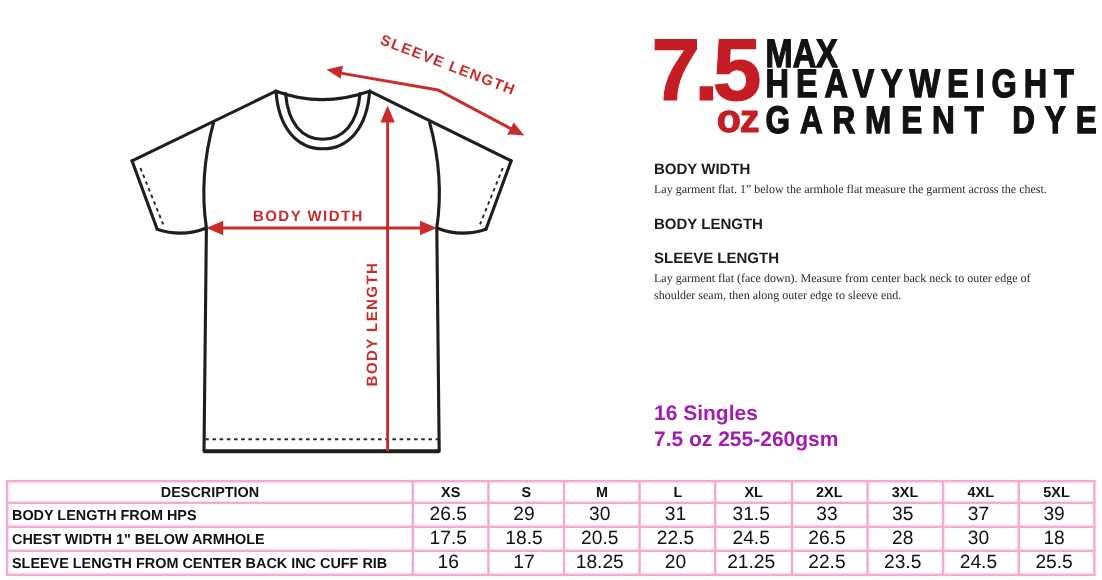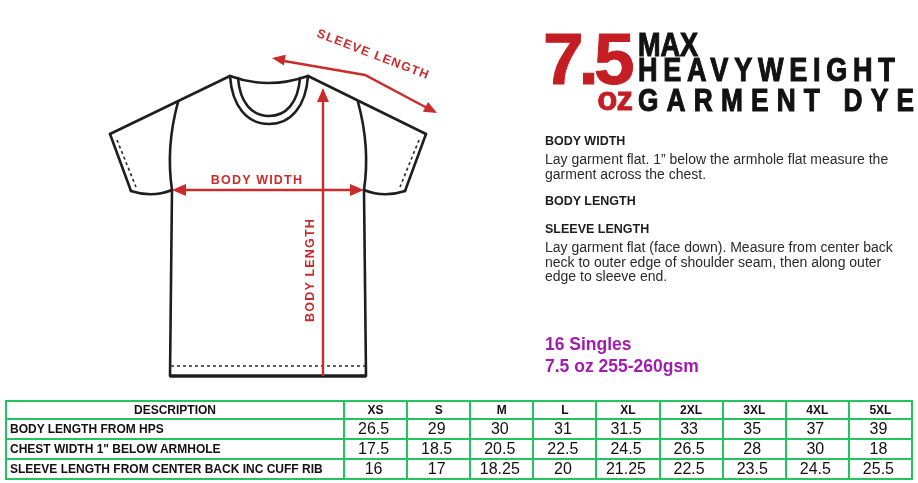--- a/index.html
+++ b/index.html
@@ -31,30 +31,30 @@
     font-weight:bold;color:#121212;-webkit-text-stroke:1.1px #121212;
     transform:scaleX(0.82);transform-origin:left top;
   }
   .brand-line1{top:28px;font-size:33px;}
   .brand-line2{top:53px;font-size:33px;letter-spacing:7px;}
   .brand-line3{top:84px;font-size:32px;letter-spacing:10px;}
   
   #howto{position:absolute;left:545px;top:134px;width:350px;}
   .howto-section{margin-bottom:13px;}
   .howto-title{font-size:12.5px;font-weight:bold;line-height:15px;margin-bottom:3px;color:#1c1c1c;}
-  .howto-body{font-size:14px;line-height:14.5px;color:#2a2a2a;}
+  .howto-body{font-size:10px;line-height:14.5px;color:#2a2a2a;font-family:Liberation Serif, serif;}
   
   #fabric{position:absolute;left:545px;top:333px;}
   .fabric-line{font-size:17.5px;font-weight:bold;line-height:22px;color:#a21caf;}
   
   #size-table{
     position:absolute;left:5px;top:400px;width:908px;
     border-collapse:collapse;table-layout:fixed;
   }
-  #size-table th,#size-table td{border:2px solid #22c55e;overflow:hidden;white-space:nowrap;}
+  #size-table th,#size-table td{border:2px solid #f9a8d4;overflow:hidden;white-space:nowrap;}
   #size-table th{height:16px;font-size:12px;font-weight:bold;text-align:center;padding:0;}
   #size-table td.desc{height:14px;font-size:12px;font-weight:bold;text-align:left;padding:0 0 0 3px;}
   #size-table td.val{height:14px;font-size:16px;font-weight:normal;text-align:center;padding:0 4px 0 0;}
   col.c-desc{width:338px;}
 </style>
 </head>
 <body>
 
 <div id="stage">
 

